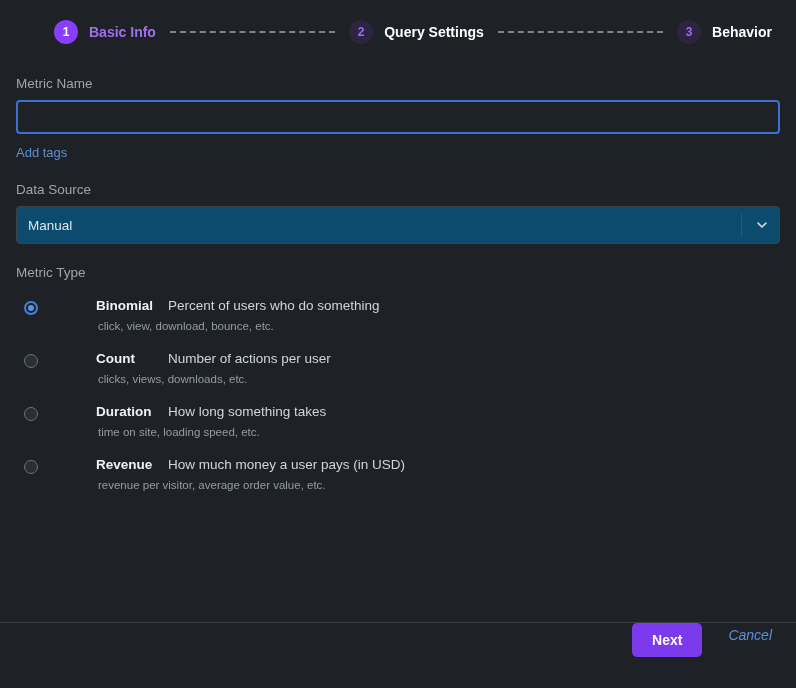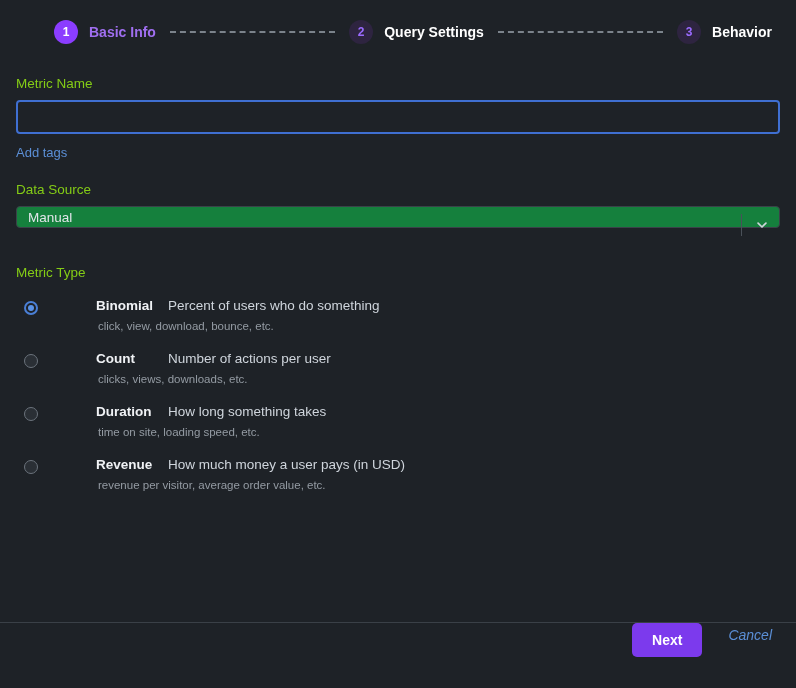--- a/index.html
+++ b/index.html
@@ -109,21 +109,21 @@
   }
 
   
   .modal-body {
     flex: 1 1 auto;
     padding: 18px 16px 0 16px;
     overflow: hidden;
   }
   .field-label {
     font-size: 13.5px;
-    color: #84cc16;
+    color: #a3a3a3;
     margin-bottom: 9px;
   }
   .text-input {
     width: 100%;
     height: 34px;
     background: #1e2227;
     border: 2px solid #3f6fd1;
     border-radius: 4px;
     color: #e8ebee;
     font-size: 13.5px;
@@ -143,22 +143,22 @@
 
   .section { margin-top: 21px; }
 
   .select-wrap {
     position: relative;
     width: 100%;
     height: 38px;
   }
   .select-box {
     width: 100%;
-    height: 22px;
-    background: #15803d;
+    height: 38px;
+    background: #0c4a6e;
     border: 1px solid #3b4249;
     border-radius: 4px;
     color: #e1e5e9;
     font-size: 13.5px;
     display: flex;
     align-items: center;
     padding: 0 46px 0 11px;
     cursor: pointer;
   }
   .select-divider {

